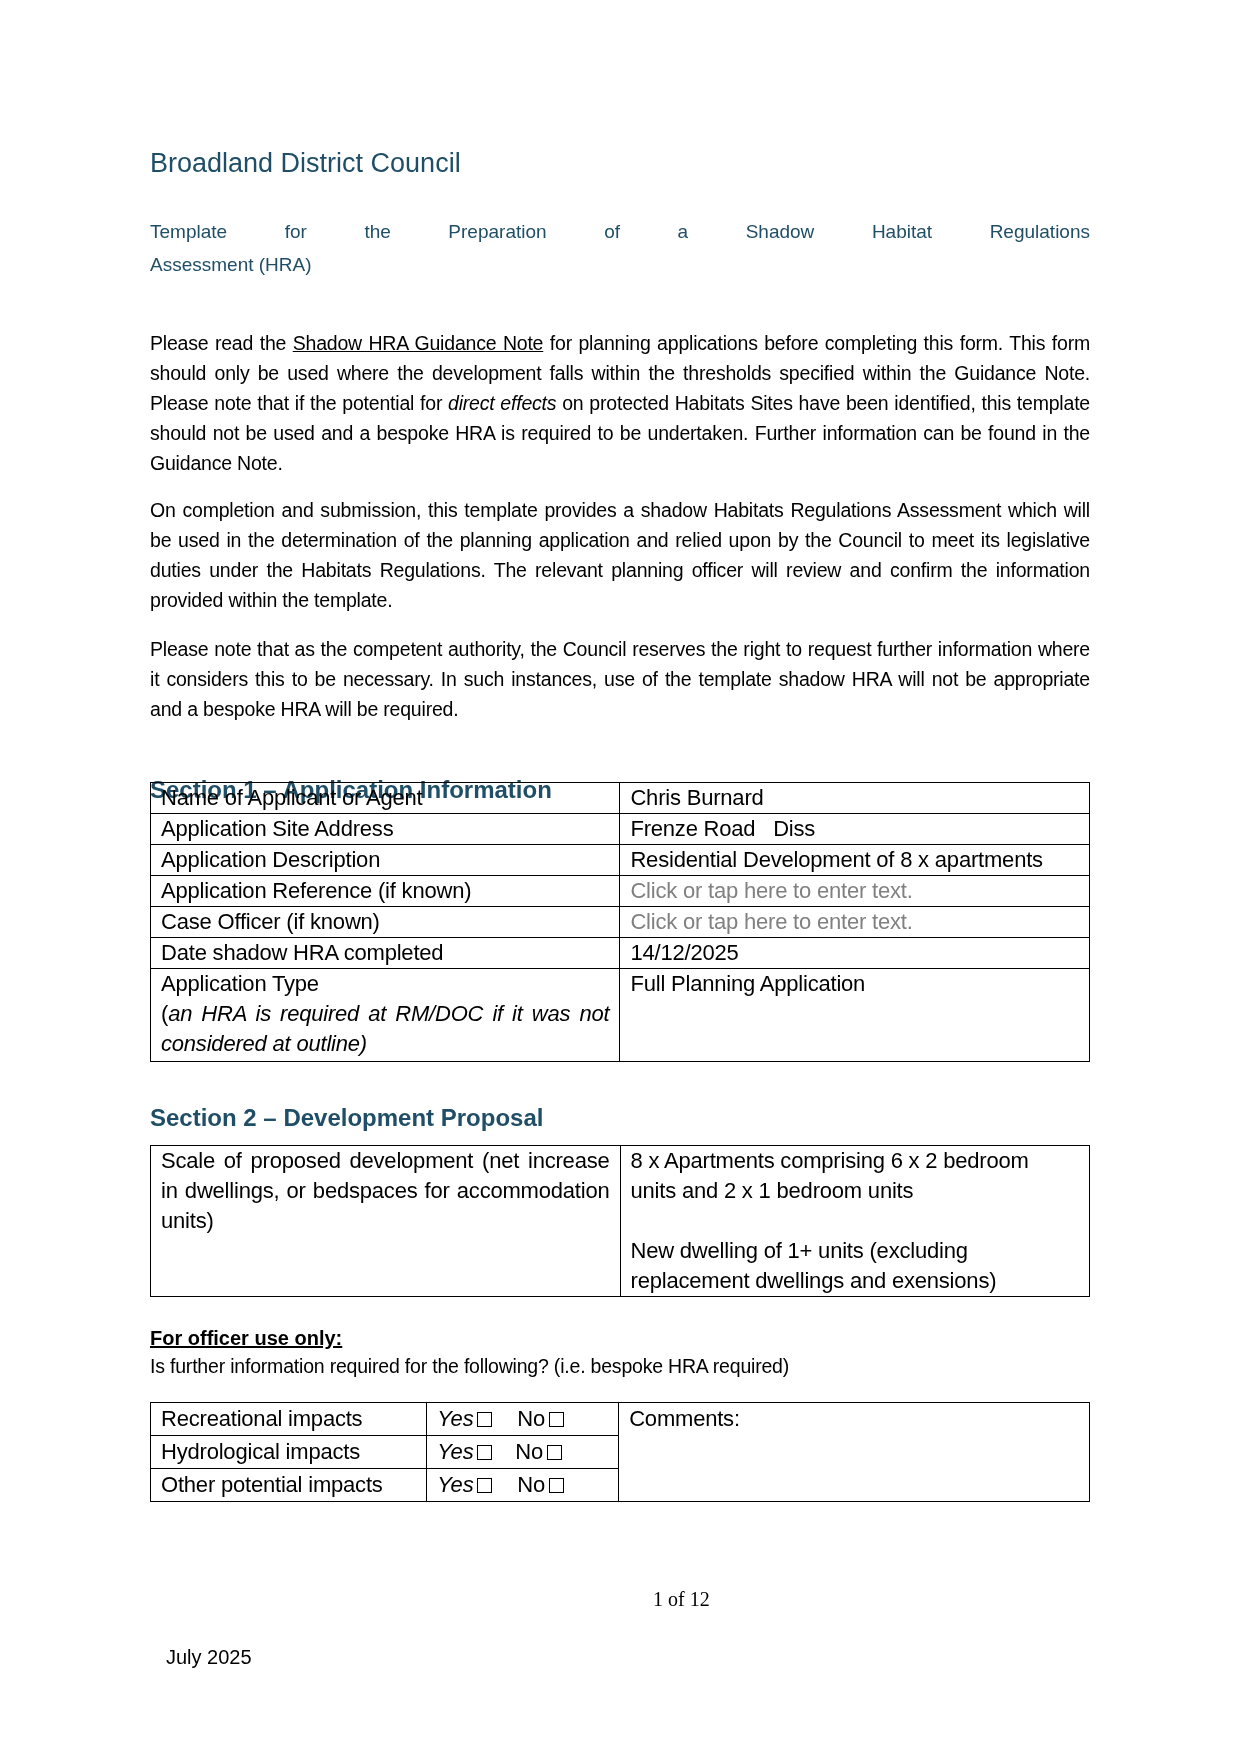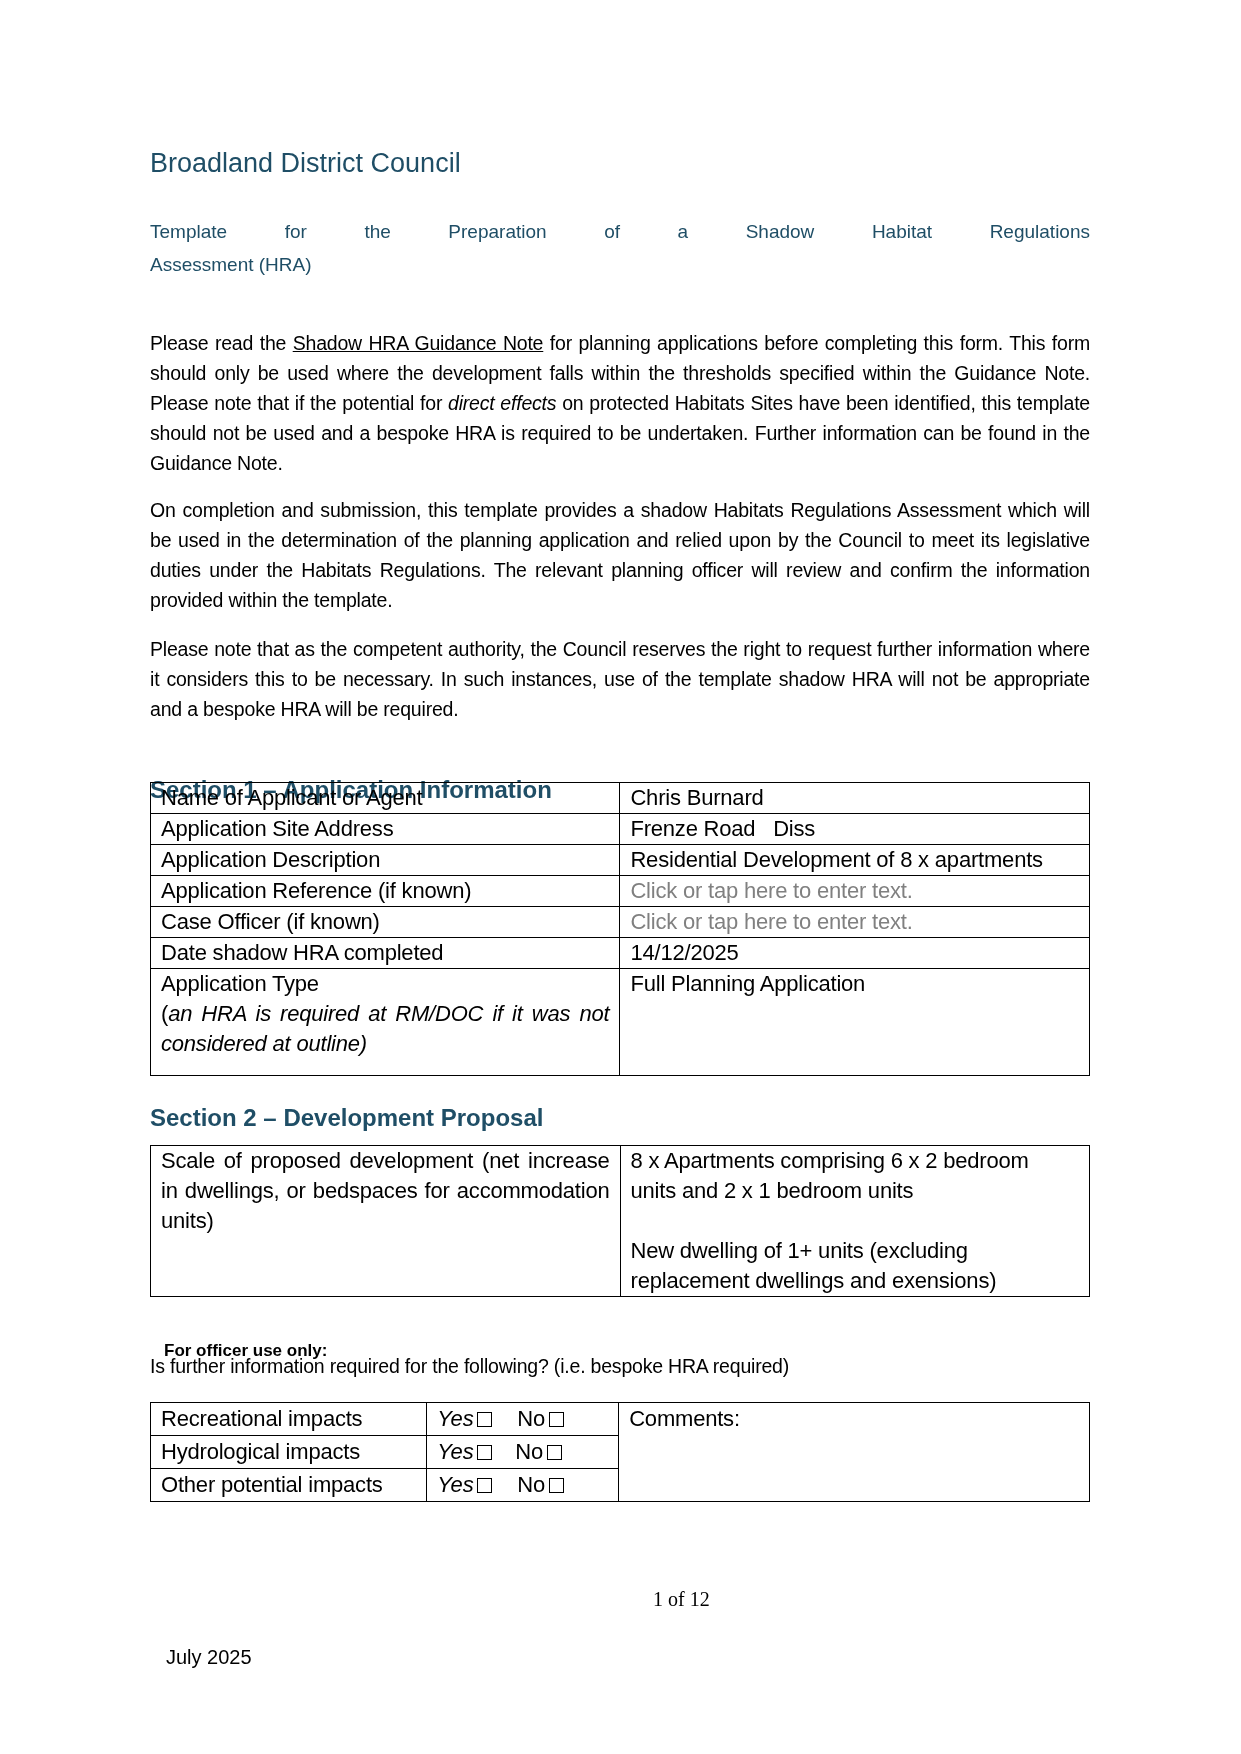--- a/index.html
+++ b/index.html
@@ -21,21 +21,21 @@
   .t1 { position: absolute; top: 782px; left: 0; width: 940px; }
   .t1 td.lab { width: 449px; }
   .t1 td.val { width: 449px; }
   .t1 tr.row td { height: 30px; }
   .placeholder { color: #808080; }
   .it { font-style: italic; }
   .just { text-align: justify; }
   .t2 { position: absolute; top: 1145px; left: 0; width: 940px; }
   .t2 td { width: 449px; }
   .t2 td.lab { text-align: justify; }
-  .officer-h { position: absolute; top: 1327px; left: 0; font-family: "Liberation Sans", sans-serif; font-size: 17px; font-weight: bold; margin: 14px; }
+  .officer-h { position: absolute; top: 1327px; left: 0; font-family: "Liberation Sans", sans-serif; font-size: 20px; font-weight: bold; margin: 0; text-decoration: underline; }
   .officer-q { position: absolute; top: 1355px; left: 0; font-family: "Liberation Sans", sans-serif; font-size: 19.5px; margin: 0; letter-spacing: -0.2px; }
   .t3 { position: absolute; top: 1402px; left: 0; width: 940px; }
   .t3 td { line-height: 32px; }
   .t3 td.lab { width: 259px; }
   .t3 td.yn { width: 172px; white-space: nowrap; }
   .t3 td.cm { width: 459px; }
   .cb { display: inline-block; width: 13px; height: 13px; border: 1.4px solid #000; vertical-align: -1px; margin-left: 4px; cursor: pointer; }
   .yn-yes { display: inline-block; width: 80px; font-style: italic; }
   .footer-date { position: absolute; top: 1630px; left: 0; font-family: "Liberation Sans", sans-serif; font-size: 20px; margin: 16px; }
   .footer-page { position: absolute; top: 1588px; left: 503px; font-family: Liberation Serif, serif; font-size: 20px; margin: 0; }
@@ -80,21 +80,21 @@
     </tr>
     <tr class="row">
       <td class="lab">Case Officer (if known)</td>
       <td class="val placeholder">Click or tap here to enter text.</td>
     </tr>
     <tr class="row">
       <td class="lab">Date shadow HRA completed</td>
       <td class="val">14/12/2025</td>
     </tr>
     <tr>
-      <td class="lab just" style="padding-bottom:16px;margin-top:8px;">
+      <td class="lab just" style="padding-bottom:2px;margin-top:8px;">
         <span>Application Type</span><br>
         <span>(</span><span class="it">an HRA is required at RM/DOC if it was not considered at outline)</span>
       </td>
       <td class="val">Full Planning Application</td>
     </tr>
   </tbody>
     </table>
 
   <h3 class="sec sec2">Section 2 – Development Proposal</h3>
 

